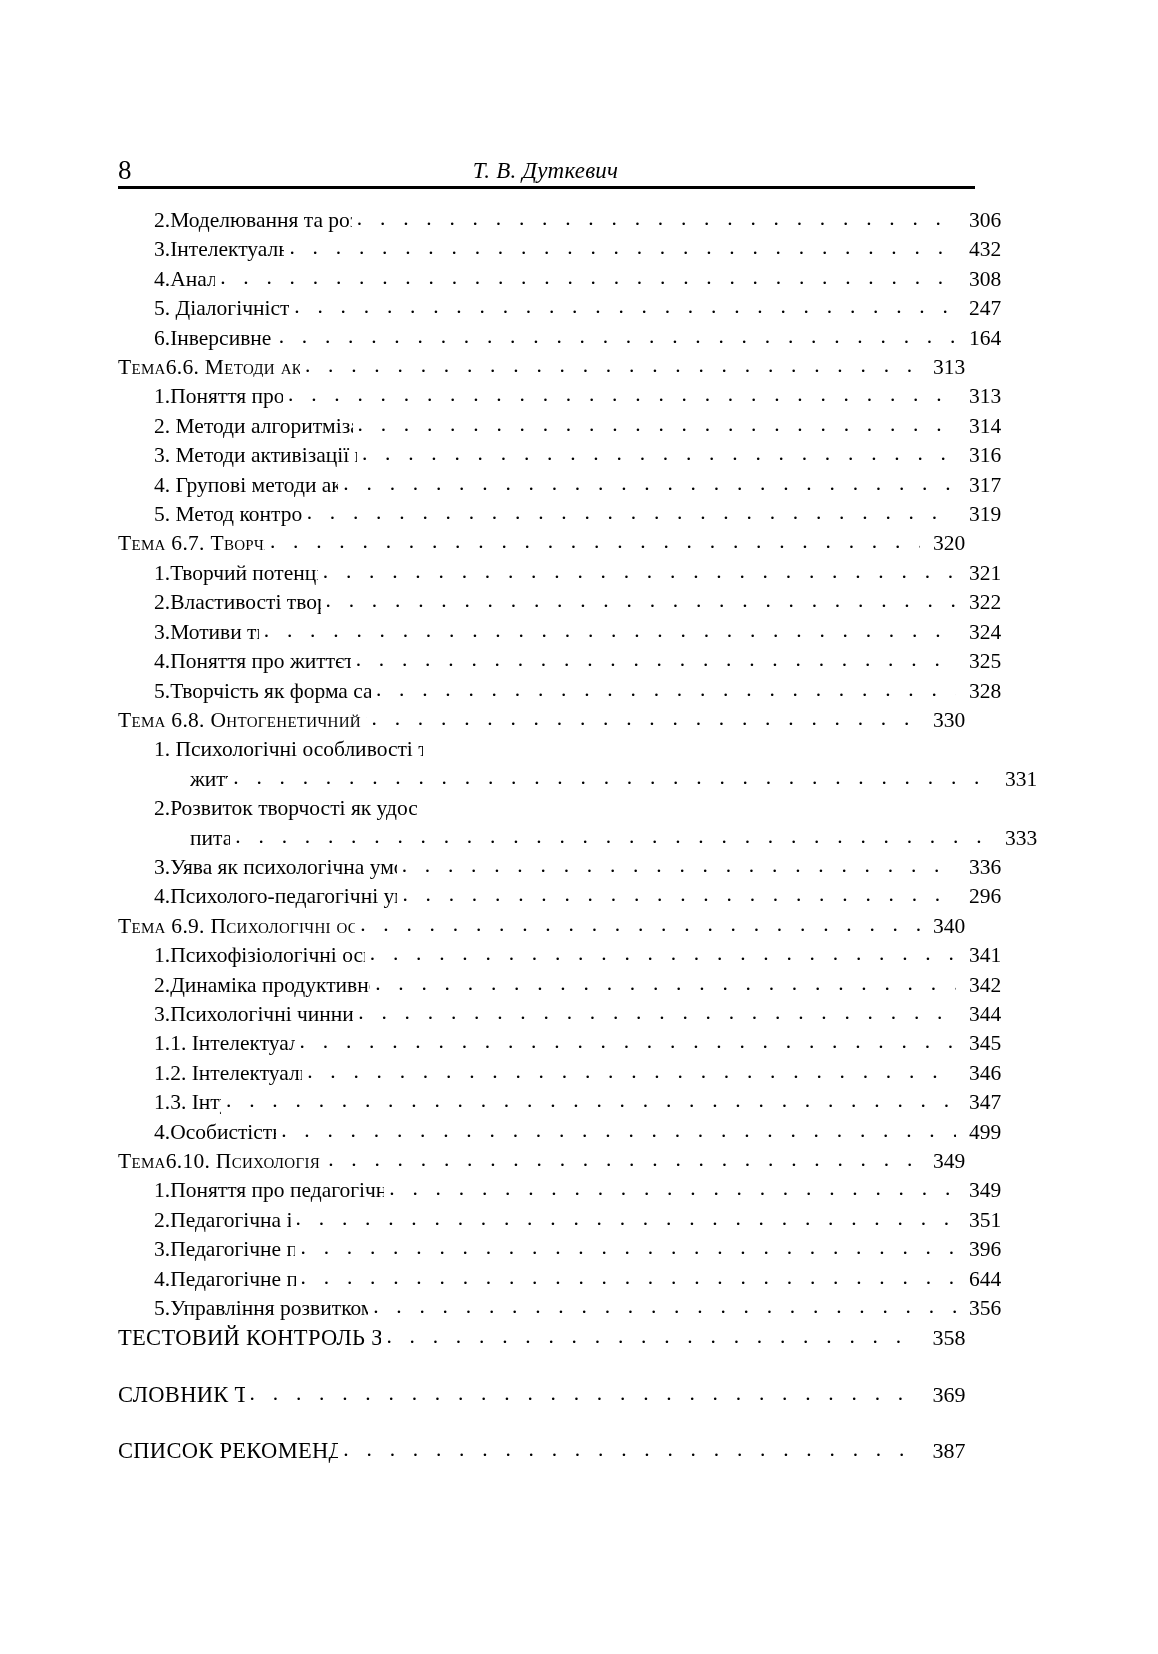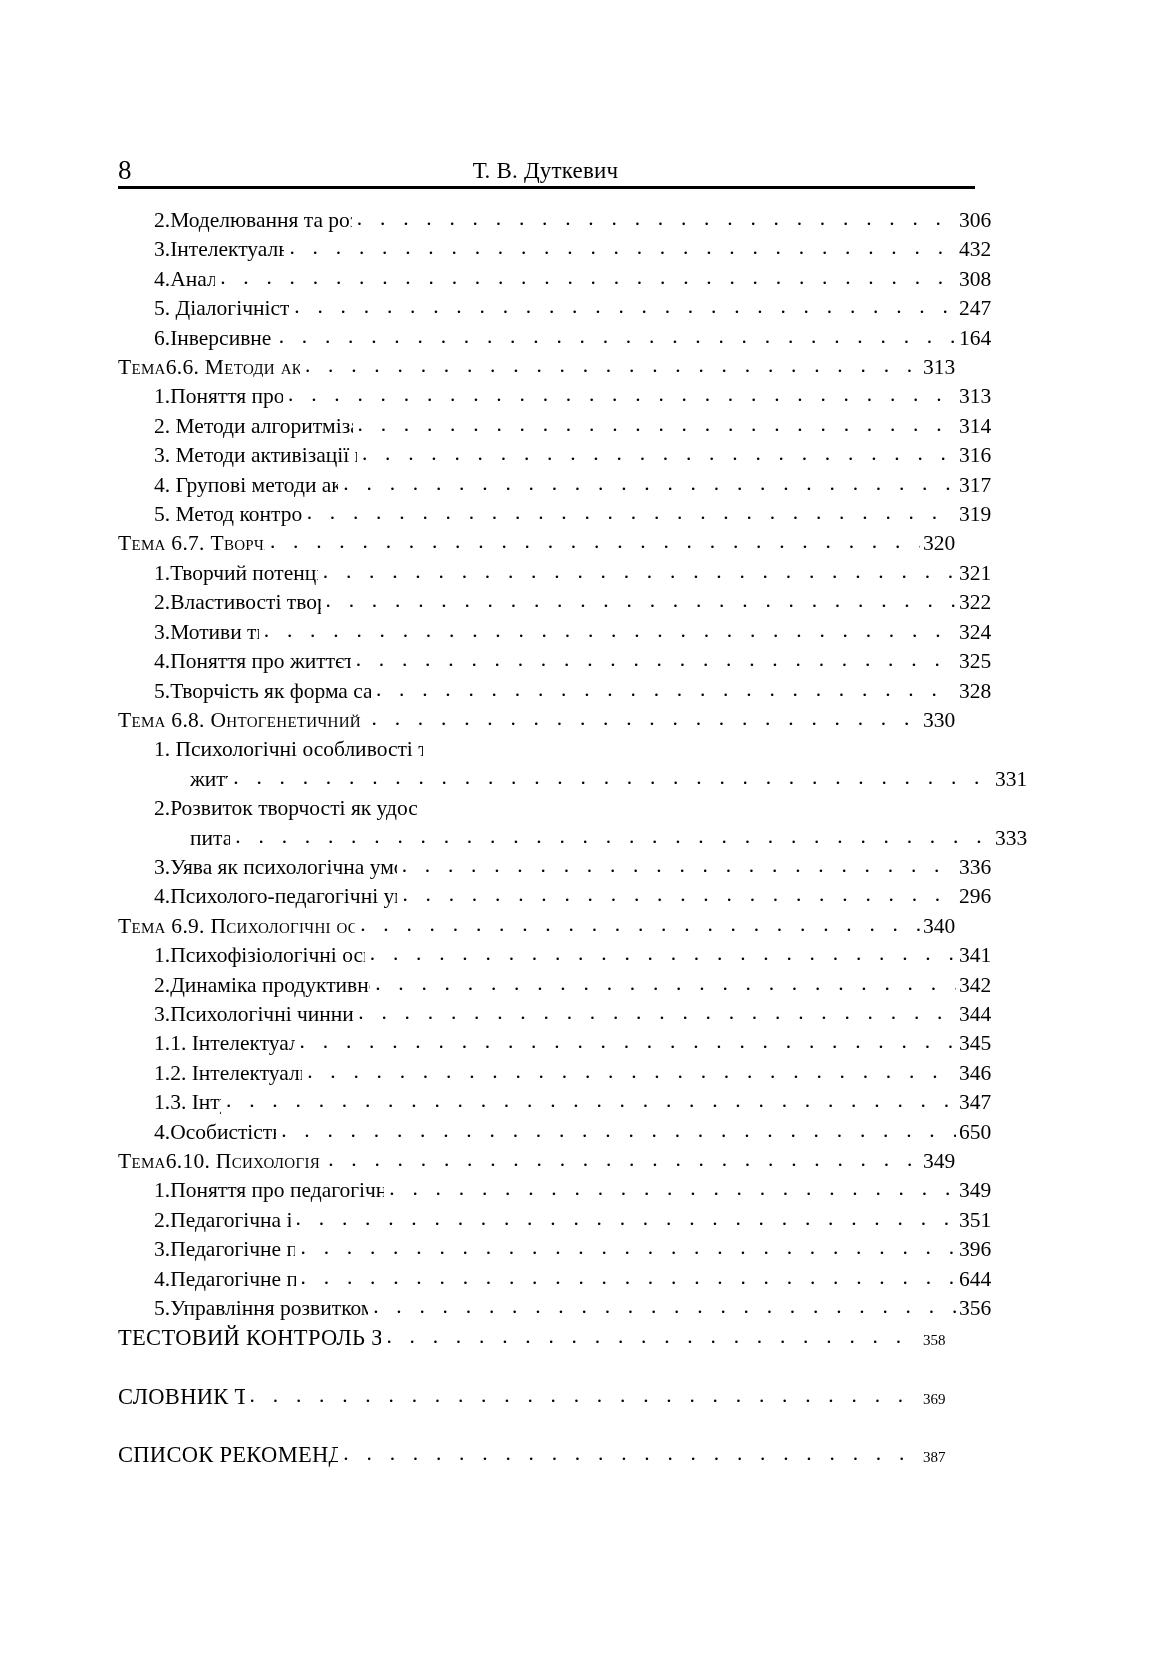--- a/index.html
+++ b/index.html
@@ -47,20 +47,21 @@
     position: absolute;
     left: 0;
     bottom: 4px;
   }
   .running-title {
     position: absolute;
     left: 0;
     right: 0;
     bottom: 4px;
     text-align: center;
+    font-style: italic;
     font-size: 23px;
     letter-spacing: 0.2px;
   }
   .header-rule {
     position: absolute;
     left: 118px;
     top: 186px;
     width: 857px;
     height: 3px;
     background: #000;
@@ -97,42 +98,42 @@
     overflow: hidden;
     white-space: nowrap;
     letter-spacing: 6.2px;
     font-size: 21.5px;
     color: #000;
   }
 
   .toc-row .pageno {
     flex: 0 0 auto;
     width: 52px;
-    text-align: left;
+    text-align: center;
     font-size: 21.5px;
   }
 
   
   .lvl-top   { padding-left: 0px; }
   .lvl-sub   { padding-left: 36px; }
   .lvl-cont  { padding-left: 72px; }
 
   
   .theme .label {
     font-variant: small-caps;
     letter-spacing: 0.3px;
   }
   
   .major .label {
     letter-spacing: 0.3px;
   }
   .major {
     font-size: 22.5px;
   }
-  .major .pageno { font-size: 15px; }
+  .major .pageno { font-size: 22px; }
 
   
   .toc-row.wrap-first .leader,
   .toc-row.wrap-first .pageno {
     visibility: hidden;
   }
   .gap-md { height: 26px; }
 </style>
 </head>
 <body>
@@ -299,21 +300,21 @@
         <span class="pageno">346</span>
       </div>
       <div class="toc-row lvl-sub">
         <span class="label">1.3. Інтуїція</span>
         <span class="leader">. . . . . . . . . . . . . . . . . . . . . . . . . . . . . . . . . . . . . . . . . . . . . . . . . . . .</span>
         <span class="pageno">347</span>
       </div>
       <div class="toc-row lvl-sub">
         <span class="label">4.Особистість науковця</span>
         <span class="leader">. . . . . . . . . . . . . . . . . . . . . . . . . . . . . . . . . . . . . . . . . . . . . . . . . . . .</span>
-        <span class="pageno">650</span>
+        <span class="pageno">499</span>
       </div>
       <div class="toc-row lvl-top theme">
         <span class="label">Тема6.10. Психологія педагогічної творчості</span>
         <span class="leader">. . . . . . . . . . . . . . . . . . . . . . . . . . . . . . . . . . . . . . . . . . . . . . . . . . . .</span>
         <span class="pageno">349</span>
       </div>
       <div class="toc-row lvl-sub">
         <span class="label">1.Поняття про педагогічну творчість, її рівні та зміст</span>
         <span class="leader">. . . . . . . . . . . . . . . . . . . . . . . . . . . . . . . . . . . . . . . . . . . . . . . . . . . .</span>
         <span class="pageno">349</span>

